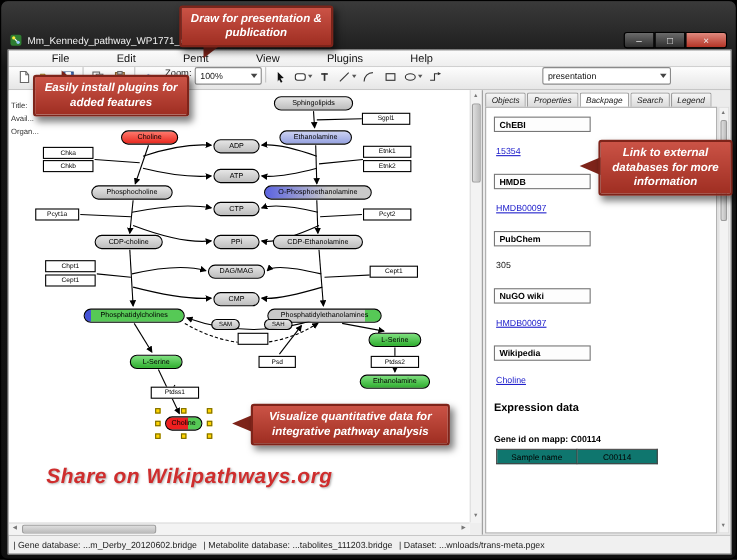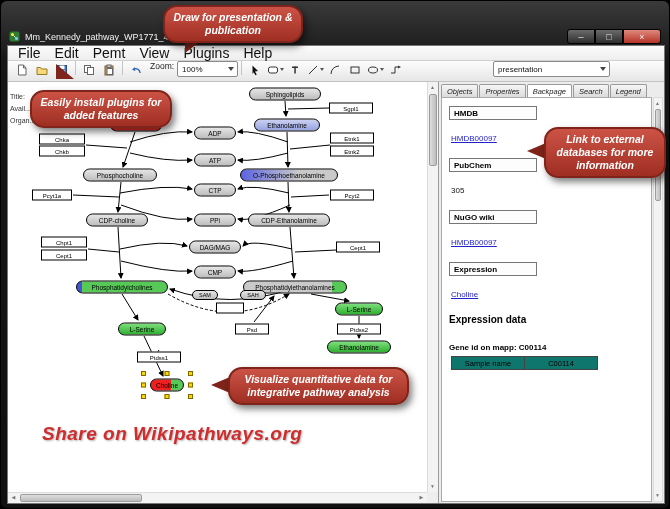--- a/index.html
+++ b/index.html
@@ -14,21 +14,21 @@
   .winbtns{margin-left:auto;display:flex;}
   .winbtn{width:28px;height:15px;border:1px solid #000;background:linear-gradient(180deg,#6b6b6b,#2e2e2e);
           color:#eee;font-size:9px;line-height:12px;text-align:center;padding:0;border-radius:0;}
   .winbtn.first{border-radius:3px 0 0 3px;}
   .winbtn.close{width:38px;background:linear-gradient(180deg,#e0897e,#b43325);border-radius:0 3px 3px 0;}
   
   .client{position:absolute;left:6px;top:44px;width:658px;height:459px;background:#ececec;
           display:flex;flex-direction:column;border:1px solid #777;box-sizing:border-box;}
   .menubar{height:14px;background:linear-gradient(#fbfbfb,#eee);border-bottom:1px solid #d0d0d0;
            display:flex;align-items:center;padding-left:3px;flex:0 0 auto;}
-  .menu-item{font-size:14px;color:#111;padding:0 7px;}
+  .menu-item{font-size:10px;color:#111;padding:0 7px;margin-left:29px;}
   .toolbar{height:20px;background:linear-gradient(#fdfdfd,#e6e6e6);border-bottom:1px solid #c2c2c2;
            display:flex;align-items:flex-start;padding:0 4px;flex:0 0 auto;}
   .tbtn{width:20px;height:17px;display:flex;align-items:center;justify-content:center;background:transparent;
         border:1px solid transparent;border-radius:2px;padding:0;flex:0 0 auto;}
   .tsep{width:1px;height:14px;background:#c4c4c4;margin:0 3px;flex:0 0 auto;}
   .zoom-label{font-size:8.5px;color:#222;margin:0 3px 0 4px;}
   .combo{display:flex;align-items:center;border:1px solid #8a8a8a;background:#fff;height:14px;
          font-size:8px;padding:0 3px 0 4px;border-radius:2px;color:#111;flex:0 0 auto;}
   .combo .val{flex:1;white-space:nowrap;overflow:hidden;}
   .carrow{width:0;height:0;border-left:3px solid transparent;border-right:3px solid transparent;
@@ -95,21 +95,21 @@
   .gene-id-line{font-size:8px;font-weight:bold;color:#000;margin-bottom:4px;}
   table.exp{border-collapse:collapse;margin-left:2px;}
   table.exp td{border:1px solid #444;width:68px;height:12px;font-size:7.5px;text-align:center;
                background:#0f766e;color:#000;padding:0 2px;}
   
   .statusbar{height:16px;flex:0 0 auto;background:#f0f0f0;border-top:1px solid #b5b5b5;display:flex;
              align-items:center;padding:0 4px;gap:6px;overflow:hidden;}
   .status-seg{font-size:8px;color:#222;white-space:nowrap;}
   
   .callout{position:absolute;z-index:50;background:linear-gradient(180deg,#cb5346,#9f2e22);
-           border:2px solid #7e241a;border-radius:14px;color:#fff;font-weight:bold;font-style:italic;
+           border:2px solid #7e241a;border-radius:3px;color:#fff;font-weight:bold;font-style:italic;
            font-size:10.5px;line-height:1.25;text-align:center;padding:4px 6px;
            box-shadow:3px 4px 7px rgba(0,0,0,.5);box-sizing:border-box;}
   .tail{position:absolute;width:0;height:0;}
   .share-text{position:absolute;z-index:50;color:#cf2d2d;font-weight:bold;font-style:italic;font-size:19px;
               letter-spacing:.5px;text-shadow:1px 1px 2px rgba(0,0,0,.3);white-space:nowrap;}
   svg{display:block;}
 </style>
 </head>
 <body>
 
@@ -358,33 +358,37 @@
         <div class="rp-tabs">
           <span class="rp-tab">Objects</span>
           <span class="rp-tab">Properties</span>
           <span class="rp-tab active">Backpage</span>
           <span class="rp-tab">Search</span>
           <span class="rp-tab">Legend</span>
         </div>
 
         <div class="rp-content">
           <div class="bp-section">
+            <div class="bp-header">ChEBI</div>
+            <a class="bp-link">15354</a>
+          </div>
+          <div class="bp-section">
             <div class="bp-header">HMDB</div>
             <a class="bp-link">HMDB00097</a>
           </div>
           <div class="bp-section">
             <div class="bp-header">PubChem</div>
             <span class="bp-value">305</span>
           </div>
           <div class="bp-section">
             <div class="bp-header">NuGO wiki</div>
             <a class="bp-link">HMDB00097</a>
           </div>
           <div class="bp-section">
-            <div class="bp-header">Expression</div>
+            <div class="bp-header">Wikipedia</div>
             <a class="bp-link">Choline</a>
           </div>
 
           <div class="exp-heading">Expression data</div>
           <div class="gene-id-line">Gene id on mapp: C00114</div>
           <table class="exp">
             <tbody>
                 <tr>
               <td>Sample name</td>
               <td>C00114</td>
@@ -395,27 +399,32 @@
         </div>
 
         <div class="rp-scroll">
           <span class="sb-arrow" style="top:1px;left:-1px">▲</span>
           <span class="rp-thumb"></span>
           <span class="sb-arrow" style="bottom:1px;left:-1px">▼</span>
         </div>
       </div>
     </div>
 
+    <div class="statusbar">
+      <span class="status-seg">| Gene database: ...m_Derby_20120602.bridge</span>
+      <span class="status-seg">| Metabolite database: ...tabolites_111203.bridge</span>
+      <span class="status-seg">| Dataset: ...wnloads/trans-meta.pgex</span>
+    </div>
   </div>
 </div>
 
 <div class="callout" style="left:163px;top:5px;width:140px">Draw for presentation &amp; publication</div>
 <i class="tail" style="left:185px;top:36px;border-top:17px solid #7e241a;border-right:22px solid transparent"></i>
 
-<div class="callout" style="left:30px;top:90px;width:142px">Easily install plugins for added features</div>
+<div class="callout" style="left:30px;top:68px;width:142px">Easily install plugins for added features</div>
 <i class="tail" style="left:56px;top:64px;border-bottom:15px solid #7e241a;border-right:18px solid transparent"></i>
 
 <div class="callout" style="left:544px;top:127px;width:122px">Link to external databases for more information</div>
 <i class="tail" style="left:527px;top:143px;border-top:8px solid transparent;border-bottom:8px solid transparent;border-right:19px solid #7e241a"></i>
 
 <div class="callout" style="left:228px;top:367px;width:181px">Visualize quantitative data for integrative pathway analysis</div>
 <i class="tail" style="left:211px;top:377px;border-top:8px solid transparent;border-bottom:8px solid transparent;border-right:19px solid #7e241a"></i>
 
 <div class="share-text" style="left:42px;top:423px">Share on Wikipathways.org</div>
 

